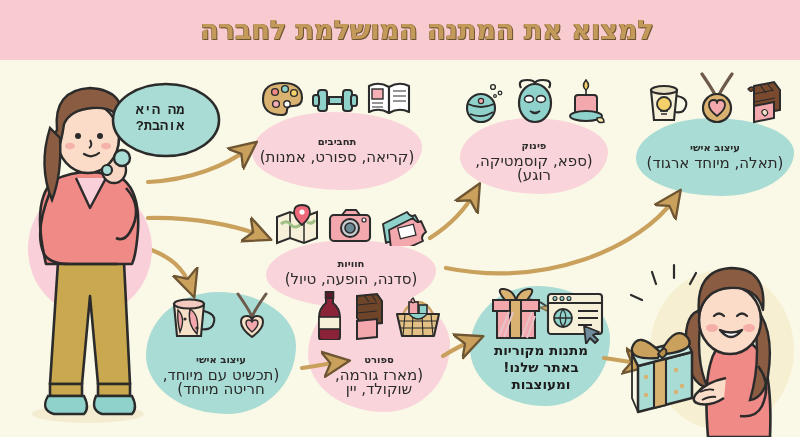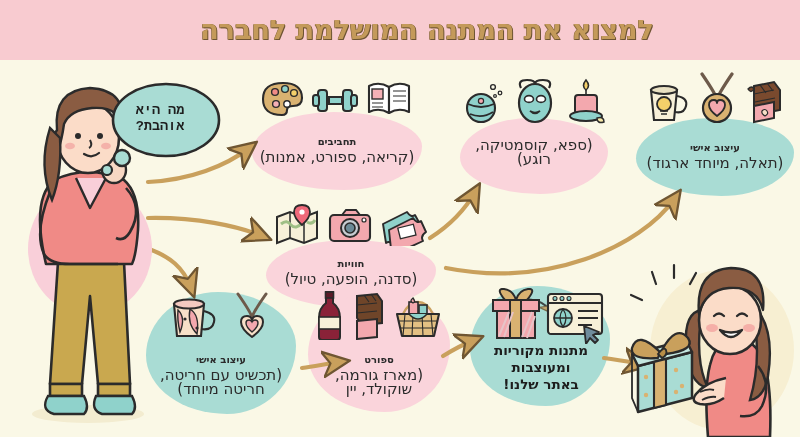--- a/index.html
+++ b/index.html
@@ -202,20 +202,21 @@
         <circle cx="19" cy="28" r="14" fill="#8fd2cb" stroke="#2b2b2b" stroke-width="2.1"></circle>
         <path d="M6,24 q13,6 26,0" fill="none" stroke="#2b2b2b" stroke-width="1.8"></path>
         <path d="M8,34 q12,5 23,-2" fill="none" stroke="#2b2b2b" stroke-width="1.8"></path>
         <circle cx="19" cy="21" r="2.6" fill="#f3a8ae" stroke="#2b2b2b" stroke-width="1.2"></circle>
         <circle cx="31" cy="7" r="2.4" fill="#faf8e6" stroke="#2b2b2b" stroke-width="1.4"></circle>
         <circle cx="38" cy="13" r="1.8" fill="#faf8e6" stroke="#2b2b2b" stroke-width="1.3"></circle>
         <circle cx="33" cy="16" r="1.4" fill="#faf8e6" stroke="#2b2b2b" stroke-width="1.2"></circle>
       </svg>
     </div>
     <div class="txt" style="top:20px;">
+      <div class="hd">פינוק</div>
       <div class="sub">(ספא, קוסמטיקה, רוגע)</div>
     </div>
   </div>
 
   <div class="blob" style="left:636px; top:118px; width:158px; height:78px;">
     <div class="bg tealblob"></div>
     <div class="icons" style="top:-44px; height:50px; gap:4px;">
       <svg width="40" height="44" viewBox="0 0 40 44">
         <path d="M9,6 l20,-4 l6,8 l0,20 l-20,4 l-6,-8 z" fill="#7a4a2e" stroke="#2b2b2b" stroke-width="2"></path>
         <g stroke="#2b2b2b" stroke-width="1.2">
@@ -287,21 +288,21 @@
         <ellipse cx="21" cy="8" rx="15" ry="4.5" fill="#f3c9c0" stroke="#2b2b2b" stroke-width="2.1"></ellipse>
         <path d="M36,15 q12,3 10,11 q-2,9 -13,7" fill="none" stroke="#2b2b2b" stroke-width="2.1"></path>
         <path d="M10,14 q8,8 2,22 q-3,-12 -2,-22 z" fill="#f3a8ae" stroke="#2b2b2b" stroke-width="1.4"></path>
         <path d="M22,13 q10,6 7,25 q-10,-10 -7,-25 z" fill="#f3a8ae" stroke="#2b2b2b" stroke-width="1.4"></path>
         <circle cx="17" cy="23" r="1.6" fill="#2b2b2b"></circle>
         <circle cx="29" cy="32" r="1.6" fill="#2b2b2b"></circle>
       </svg>
     </div>
     <div class="txt" style="top:14px;">
       <div class="hd">עיצוב אישי</div>
-      <div class="sub">(תכשיט עם חריטה,</div>
+      <div class="sub">(תכשיט עם מיוחד,</div>
       <div class="sub">חריטה מיוחד)</div>
     </div>
   </div>
 
   <div class="blob" style="left:308px; top:338px; width:142px; height:76px;">
     <div class="bg pinkblob" style="top:-46px; height:120px;"></div>
     <div class="icons" style="top:-48px; height:50px; gap:5px;">
       <svg width="50" height="48" viewBox="0 0 50 48">
         <path d="M10,22 q6,-12 15,-12 q9,0 15,12" fill="none" stroke="#caa15f" stroke-width="2.4"></path>
         <rect x="16" y="10" width="9" height="12" fill="#f3a8ae" stroke="#2b2b2b" stroke-width="1.6"></rect>
@@ -354,22 +355,22 @@
     <circle cx="23" cy="6.5" r="2" fill="#8fd2cb" stroke="#2b2b2b" stroke-width="1.1"></circle>
     <circle cx="17" cy="26" r="9" fill="#8fd2cb" stroke="#2b2b2b" stroke-width="1.8"></circle>
     <path d="M8,26 h18 M17,17 q6,9 0,18 q-6,-9 0,-18" fill="none" stroke="#2b2b2b" stroke-width="1.3"></path>
     <g stroke="#2b2b2b" stroke-width="2">
       <path d="M32,19 h20 M32,26 h20 M32,33 h14"></path>
     </g>
     <path d="M38,34 l2,18 l4,-6 l5,5 l3,-3 l-5,-5 l6,-3 z" fill="#6f8c9c" stroke="#2b2b2b" stroke-width="1.8" stroke-linejoin="round"></path>
   </svg>
   <div class="cta-text" style="left:468px; top:342px; width:146px;">
     <div>מתנות מקוריות</div>
+    <div>באתר שלנו!</div>
     <div>ומעוצבות</div>
-    <div>באתר שלנו!</div>
   </div>
 
   <svg class="people" style="left:630px; top:262px;" width="170" height="175" viewBox="0 0 170 175">
     <ellipse cx="92" cy="88" rx="72" ry="80" fill="#f7efd2"></ellipse>
 
     <g stroke="#2b2b2b" stroke-width="2.2" stroke-linecap="round">
       <path d="M26,22 l-4,-12 M44,16 l0,-13 M60,22 l6,-11 M12,38 l-11,-5"></path>
     </g>
 
     <path d="M96,78 q28,-6 38,22 q8,26 6,75 l-62,0 q-4,-50 2,-72 q4,-18 16,-25 z" fill="#f08a86" stroke="#2b2b2b" stroke-width="2.6" stroke-linejoin="round"></path>

